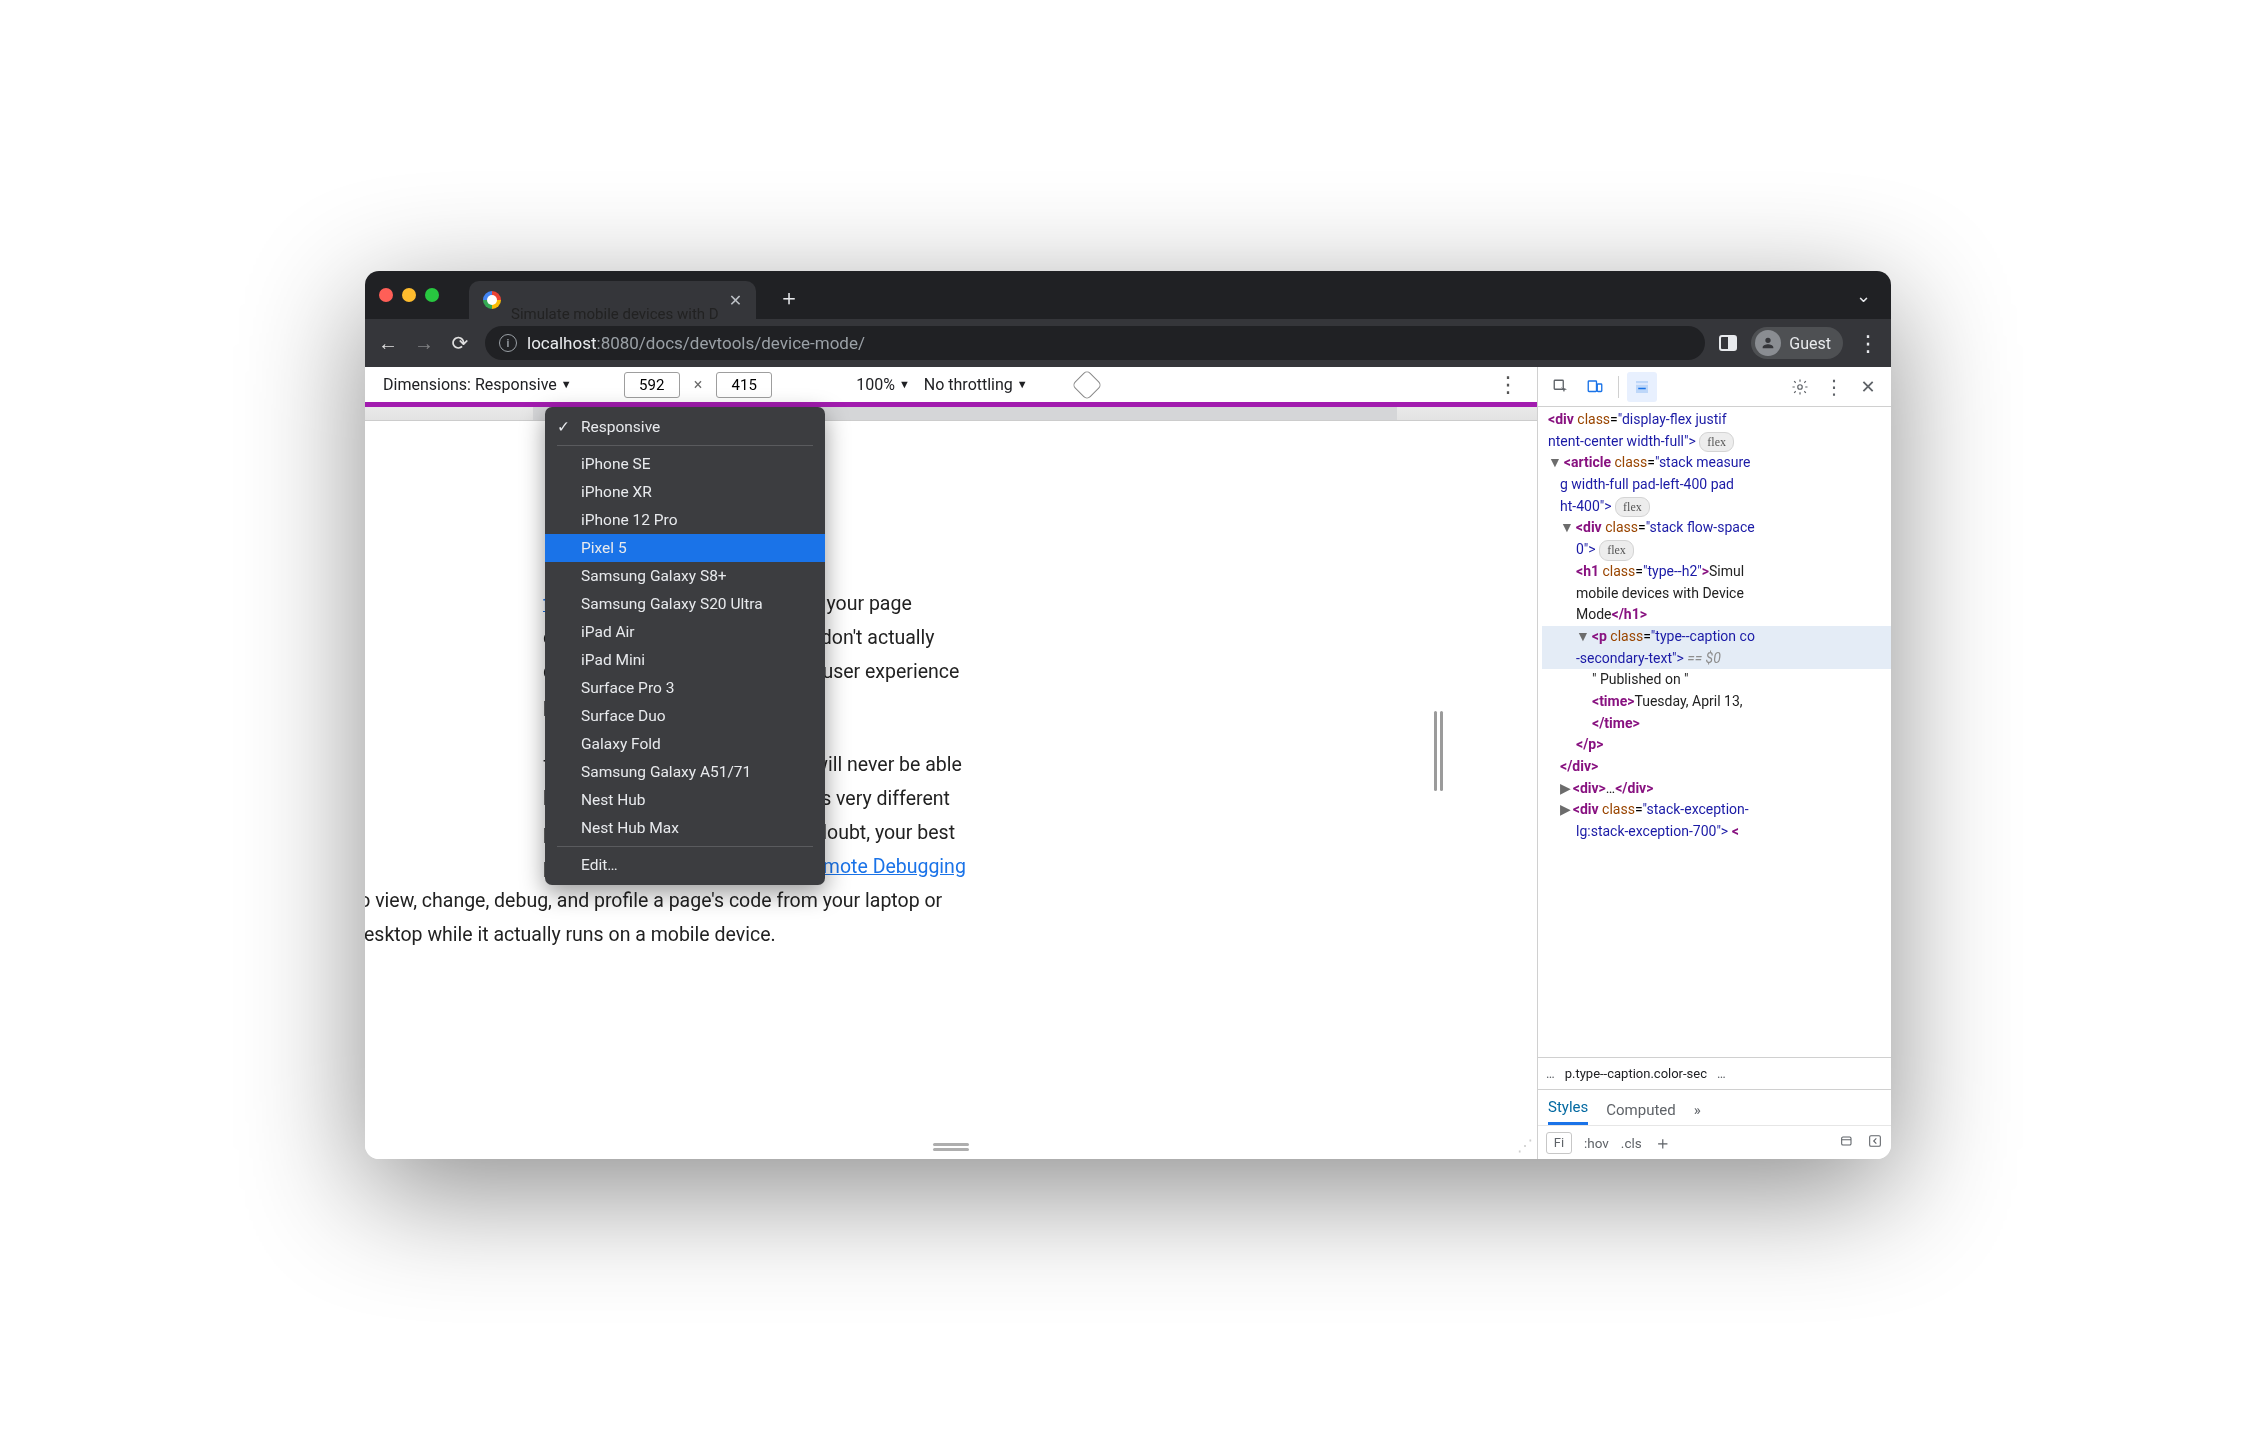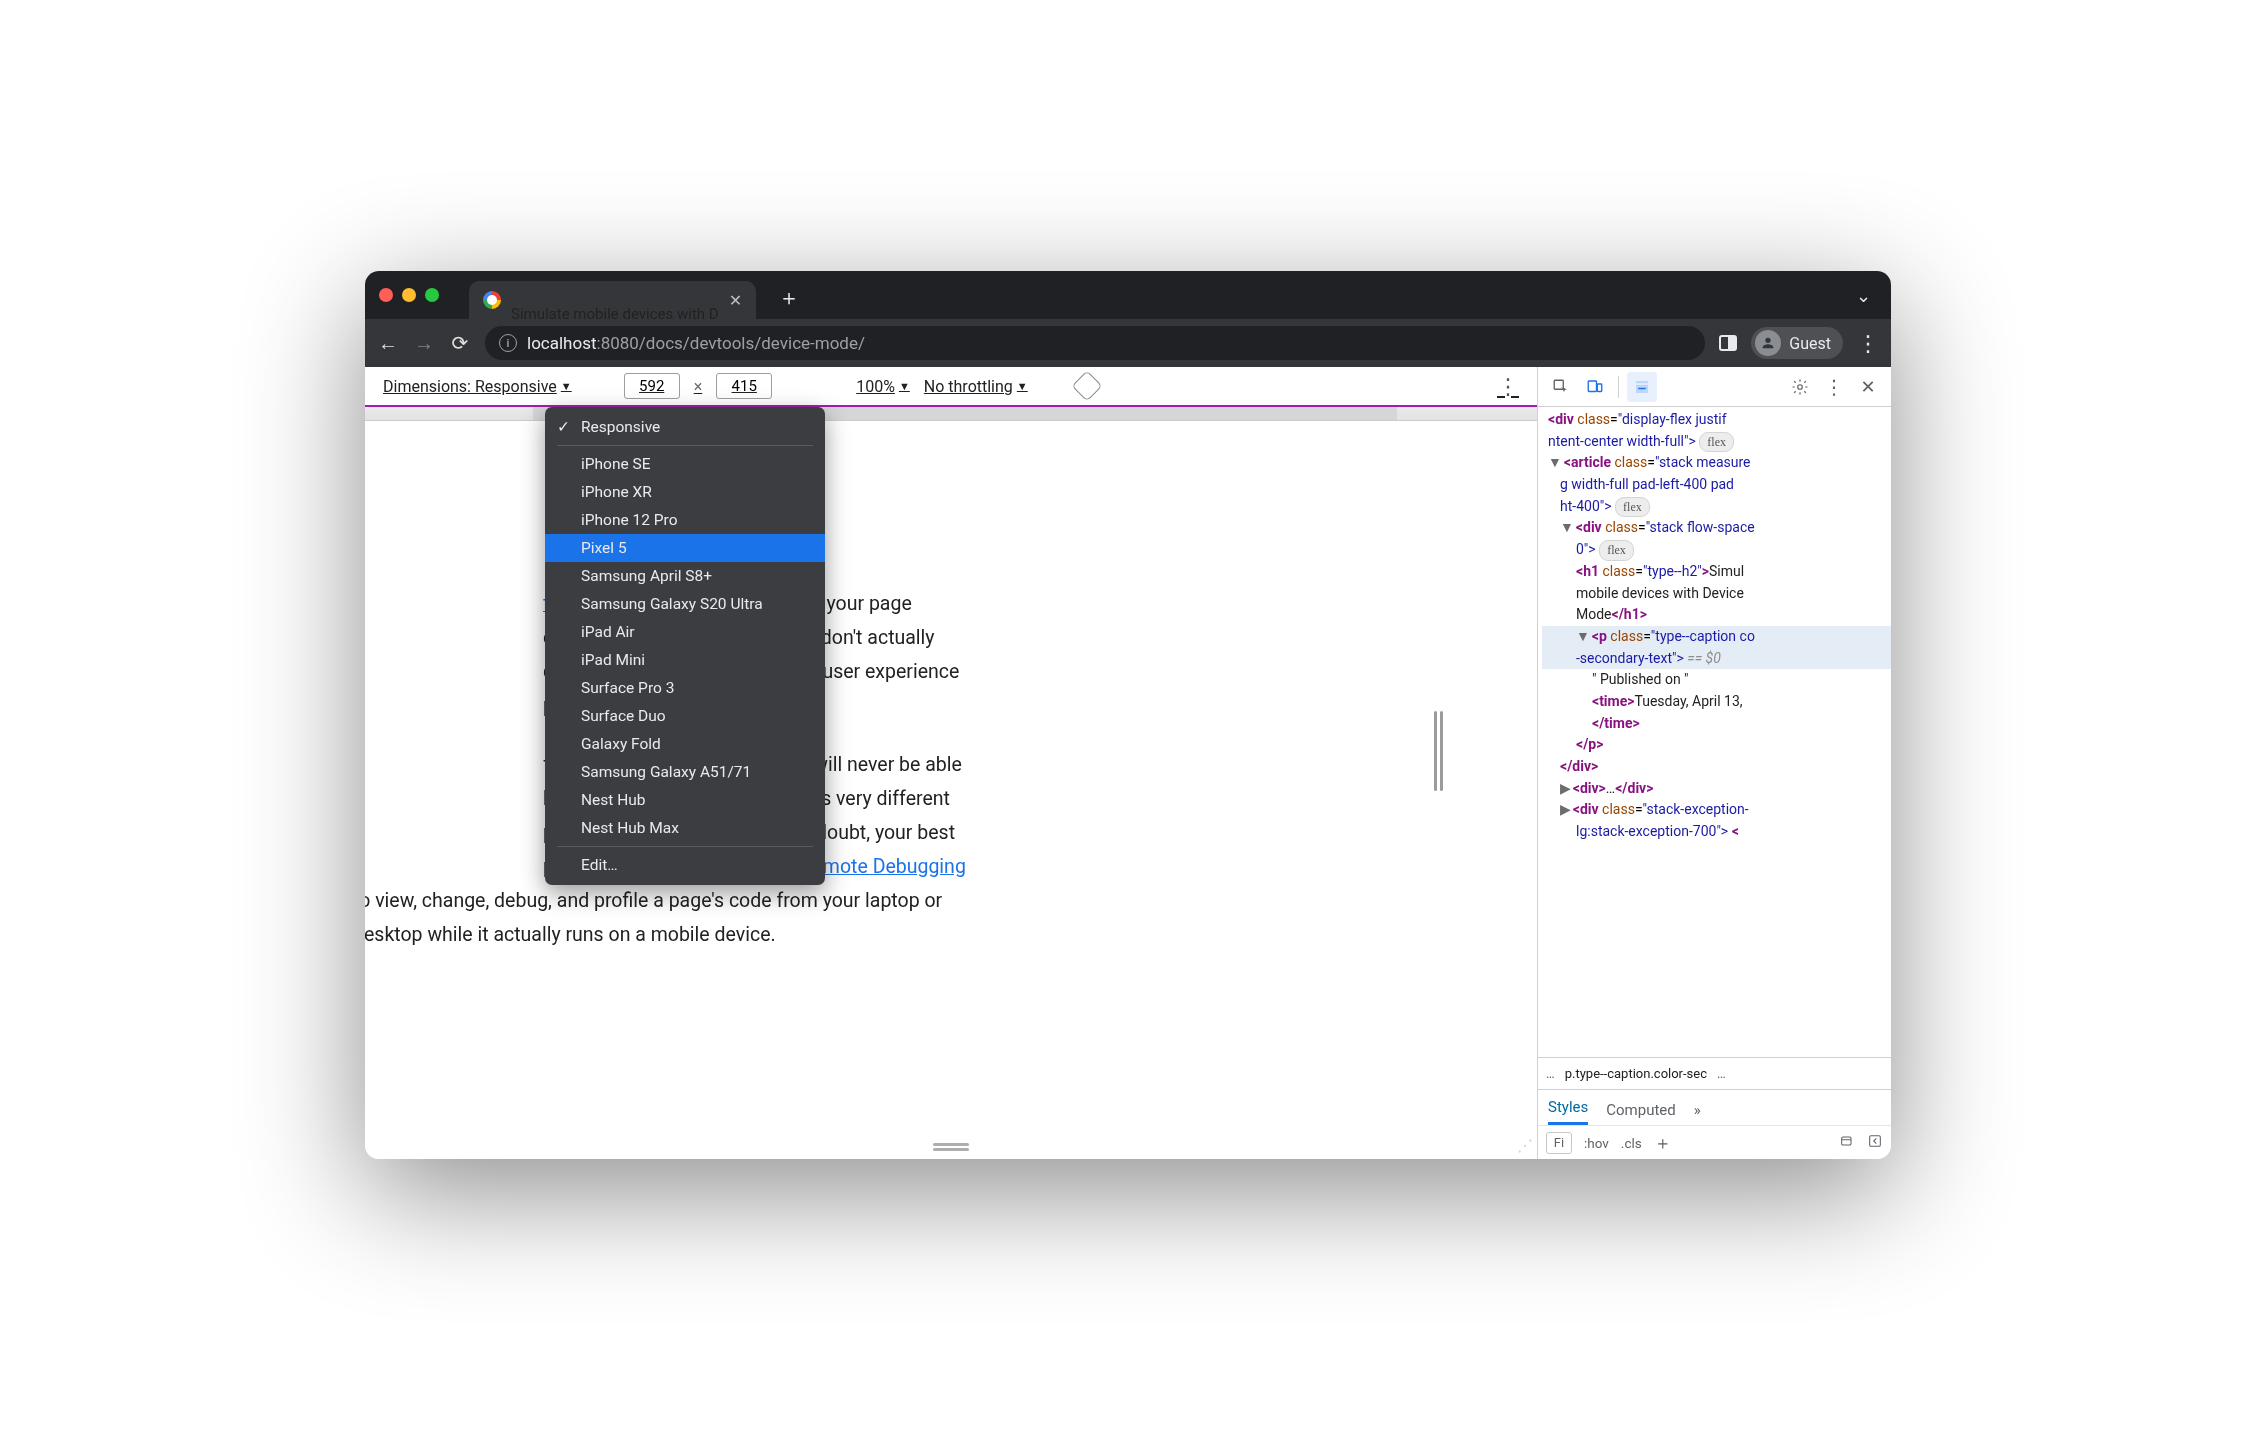--- a/index.html
+++ b/index.html
@@ -34,21 +34,21 @@
   .guest .avatar{width:26px;height:26px;border-radius:50%;background:#8a8d92;display:flex;align-items:center;justify-content:center;}
   .guest .avatar svg{fill:#35363a;}
   .kebab{font-size:22px;color:#e8eaed;}
 
   
   .split { flex:1; display:flex; min-height:0; }
   .left { flex:1; display:flex; flex-direction:column; position:relative; min-width:0;}
   .right { width:354px; border-left:1px solid #d0d0d0; display:flex; flex-direction:column; background:#fff; min-width:0;}
 
   
-  .devbar { height:40px; border-bottom:2px solid #a21caf; display:flex; align-items:center; padding:12px 18px; gap:14px; font-size:16px; color:#202124; background:#fff;text-decoration:underline;}
+  .devbar { height:40px; border-bottom:5px solid #a21caf; display:flex; align-items:center; padding:12px 18px; gap:14px; font-size:16px; color:#202124; background:#fff;}
   .devbar .drop{ display:flex; align-items:center; gap:4px;}
   .devbar .arrow{font-size:11px;}
   .devbar input{ width:56px; height:26px; text-align:center; border:1px solid #9e9e9e; border-radius:3px; font-size:15px;}
   .devbar .x{color:#6c6c6c;}
   .devbar .rotate{ width:22px;height:22px;border:1.8px solid #888;border-radius:5px;transform:rotate(45deg);}
   .devbar .kebab2{font-size:22px;color:#555;margin-left:auto;}
   .devbar .flexspace{flex:0 0 24px;}
 
   
   .ruler{ height:14px; background:linear-gradient(#e9e9e9,#e3e3e3); border-bottom:1px solid #ccc; position:relative;}
@@ -197,21 +197,21 @@
         <div class="corner">⋰</div>
       </div>
 
       <div class="menu">
         <div class="row check">Responsive</div>
         <hr>
         <div class="row">iPhone SE</div>
         <div class="row">iPhone XR</div>
         <div class="row">iPhone 12 Pro</div>
         <div class="row selected">Pixel 5</div>
-        <div class="row">Samsung April S8+</div>
+        <div class="row">Samsung Galaxy S8+</div>
         <div class="row">Samsung Galaxy S20 Ultra</div>
         <div class="row">iPad Air</div>
         <div class="row">iPad Mini</div>
         <div class="row">Surface Pro 3</div>
         <div class="row">Surface Duo</div>
         <div class="row">Galaxy Fold</div>
         <div class="row">Samsung Galaxy A51/71</div>
         <div class="row">Nest Hub</div>
         <div class="row">Nest Hub Max</div>
         <hr>

